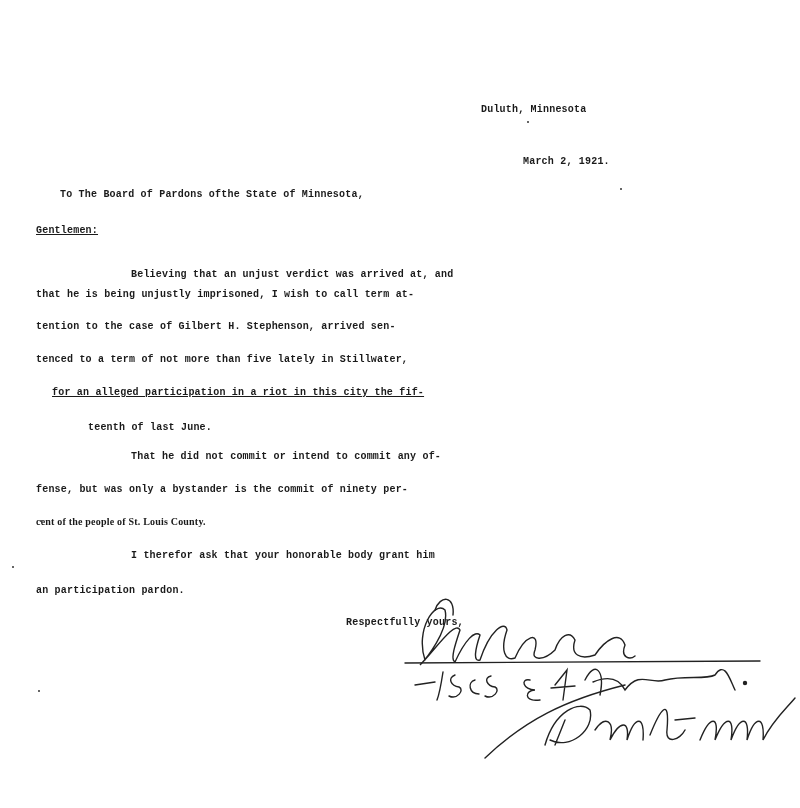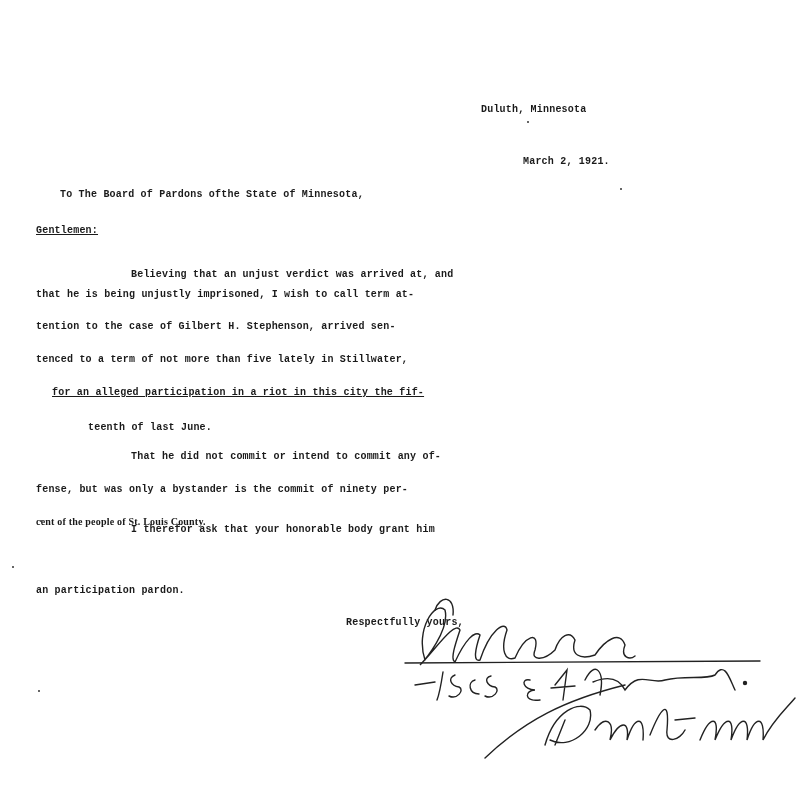--- a/index.html
+++ b/index.html
@@ -28,21 +28,21 @@
   <div class="line" style="left:131px; top:269px;">Believing that an unjust verdict was arrived at, and</div>
   <div class="line" style="left:36px; top:289px;">that he is being unjustly imprisoned, I wish to call term at-</div>
   <div class="line" style="left:36px; top:321px;">tention to the case of Gilbert H. Stephenson, arrived sen-</div>
   <div class="line" style="left:36px; top:354px;">tenced to a term of not more than five lately in Stillwater,</div>
   <div class="line" style="left:52px; top:387px;text-decoration:underline;">for an alleged participation in a riot in this city the fif-</div>
   <div class="line" style="left:44px; top:422px;margin-left:44px;">teenth of last June.</div>
 
   <div class="line" style="left:131px; top:451px;">That he did not commit or intend to commit any of-</div>
   <div class="line" style="left:36px; top:484px;">fense, but was only a bystander is the commit of ninety per-</div>
   <div class="line" style="left:36px; top:516px;font-family:Liberation Serif, serif;">cent of the people of St. Louis County.</div>
-  <div class="line" style="left:131px; top:524px;">I therefor ask that your honorable body grant him</div>
+  <div class="line" style="left:131px; top:550px;">I therefor ask that your honorable body grant him</div>
   <div class="line" style="left:36px; top:585px;">an participation pardon.</div>
 
   <div class="line" style="left:346px; top:617px;">Respectfully yours,</div>
 
   <svg class="sig" width="405" height="180" viewBox="0 0 405 180">
     <g fill="none" stroke="#222" stroke-width="1.4" stroke-linecap="round">
 
       <path d="M30 70 C 20 40, 40 10, 50 20 C 55 40, 30 70, 25 75 C 40 60, 60 30, 65 40 C 60 55, 55 70, 60 72 C 70 50, 80 40, 85 45 C 80 60, 78 72, 85 70 C 95 40, 110 30, 112 40 C 105 60, 110 72, 120 68 C 130 45, 145 40, 140 60 C 135 72, 150 70, 160 60 C 165 45, 175 40, 180 50 C 175 65, 185 70, 200 65 C 210 50, 225 40, 230 55 C 225 68, 235 70, 240 66"></path>
       <path d="M40 20 C 45 5, 60 5, 58 25"></path>
 

